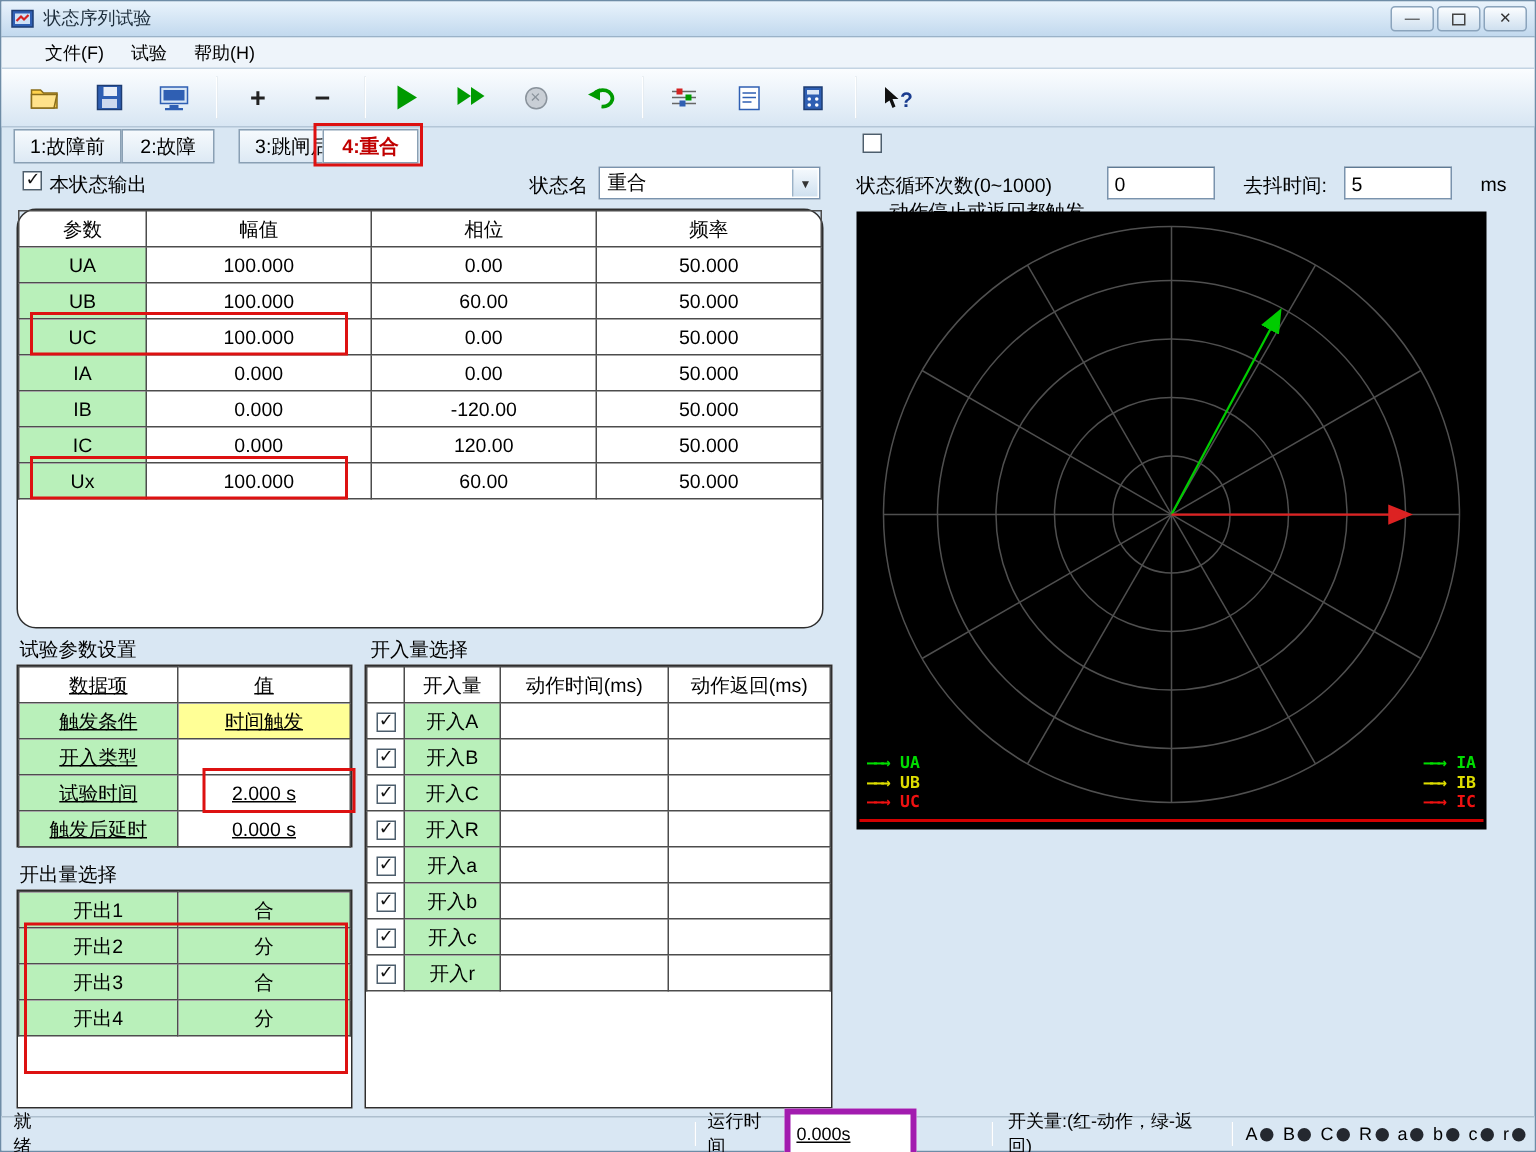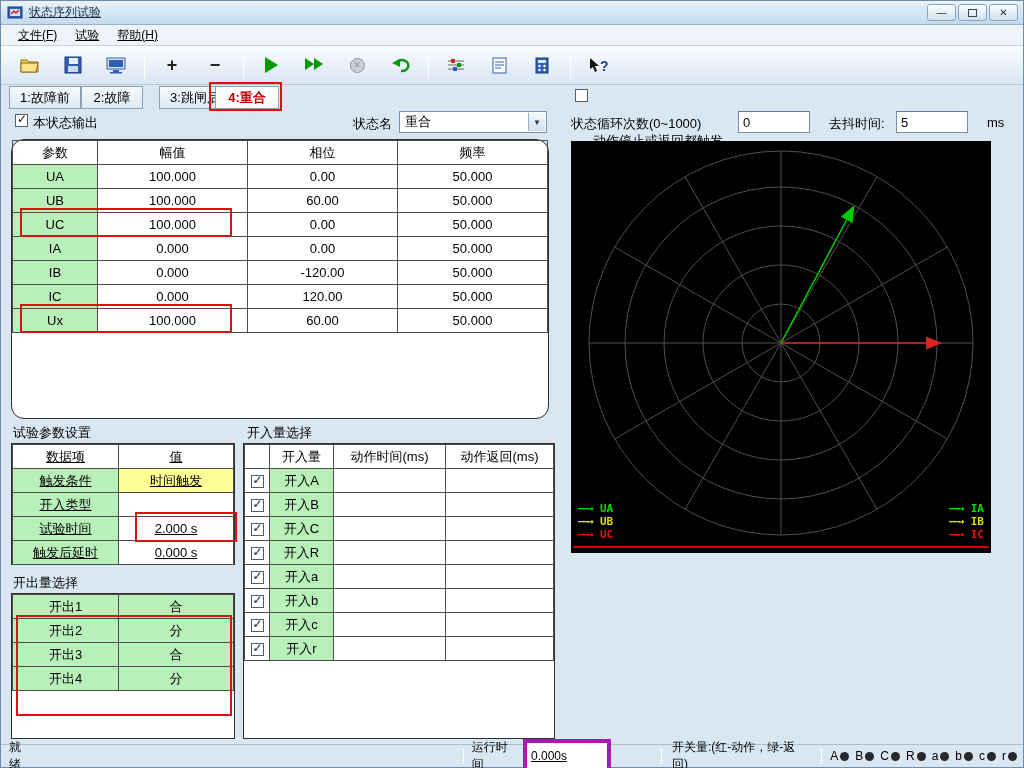--- a/index.html
+++ b/index.html
@@ -2,27 +2,27 @@
 <html><head>
 <meta charset="utf-8">
 <style>
   *{box-sizing:border-box;margin:0;padding:0;}
   html,body{width:1024px;height:768px;overflow:hidden;}
   body{font-family:"Liberation Sans","DejaVu Sans",sans-serif;font-size:12px;color:#000;background:#9fb6c9;}
   #window{position:absolute;left:0;top:0;width:1024px;height:768px;background:#d9e7f3;border:1px solid #6e8ca6;}
 
   
   .titlebar{position:absolute;left:0;top:0;width:100%;height:24px;background:linear-gradient(#e9f3fc,#c2d9ee);border-bottom:1px solid #9ab2c8;display:flex;align-items:center;padding:0 6px;}
-  .titlebar .title{margin-left:6px;font-size:12px;color:#1c2c3a;text-decoration:underline;}
+  .titlebar .title{margin-left:6px;font-size:12px;color:#1c2c3a;}
   .winbtns{position:absolute;right:5px;top:3px;display:flex;gap:2px;}
   .winbtn{width:29px;height:17px;border:1px solid #8ba4bc;border-radius:3px;background:linear-gradient(#fbfdff,#cfe0ef);display:flex;align-items:center;justify-content:center;font-size:10px;color:#333;cursor:default;}
   .maxglyph{display:inline-block;width:9px;height:8px;border:1px solid #444;}
 
   
-  .menubar{position:absolute;left:0;top:24px;width:100%;height:21px;background:#eef4fa;border-bottom:1px solid #c3d3e2;display:flex;align-items:center;padding-left:8px;text-decoration:underline;}
+  .menubar{position:absolute;left:0;top:24px;width:100%;height:21px;background:#eef4fa;border-bottom:1px solid #c3d3e2;display:flex;align-items:center;padding-left:20px;}
   .menu-item{padding:2px 9px;}
 
   
   .toolbar{position:absolute;left:0;top:45px;width:100%;height:39px;background:linear-gradient(#fbfdff,#dcc e8f4,#d8e6f3);background:linear-gradient(#fbfdff,#d8e6f3);border-bottom:1px solid #b4c6d7;display:flex;align-items:center;padding-left:10px;}
   .tbtn{width:38px;height:30px;display:flex;align-items:center;justify-content:center;border:1px solid transparent;margin-right:5px;}
   .tsep{width:1px;height:28px;background:#aebfce;border-right:1px solid #fff;margin:0 8px 0 4px;}
   .glyph{font-weight:bold;font-size:18px;color:#222;line-height:1;}
   .tri-g{width:0;height:0;border-left:13px solid #009a00;border-top:8px solid transparent;border-bottom:8px solid transparent;display:inline-block;}
   .tri-g.small{border-left-width:9px;border-top-width:6px;border-bottom-width:6px;}
   .stop-ico{width:15px;height:15px;border-radius:50%;background:#c9cfd6;border:1px solid #8a939c;display:flex;align-items:center;justify-content:center;font-size:9px;color:#8a939c;}

